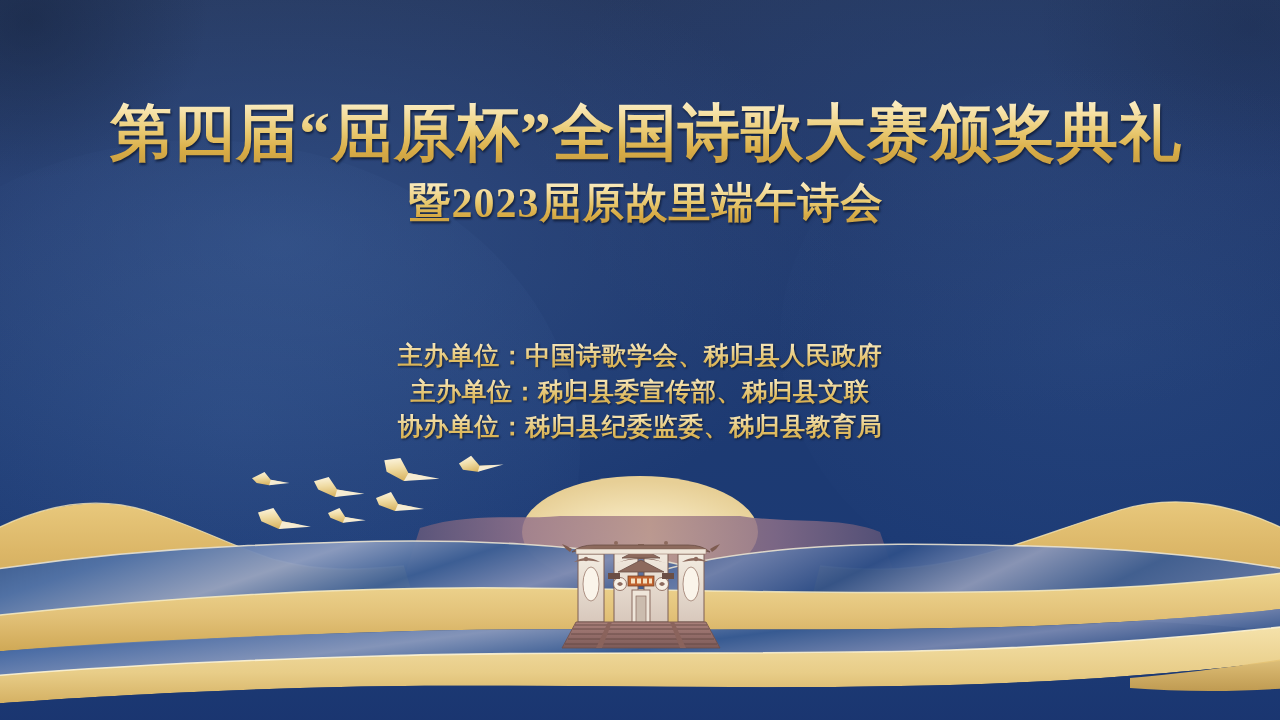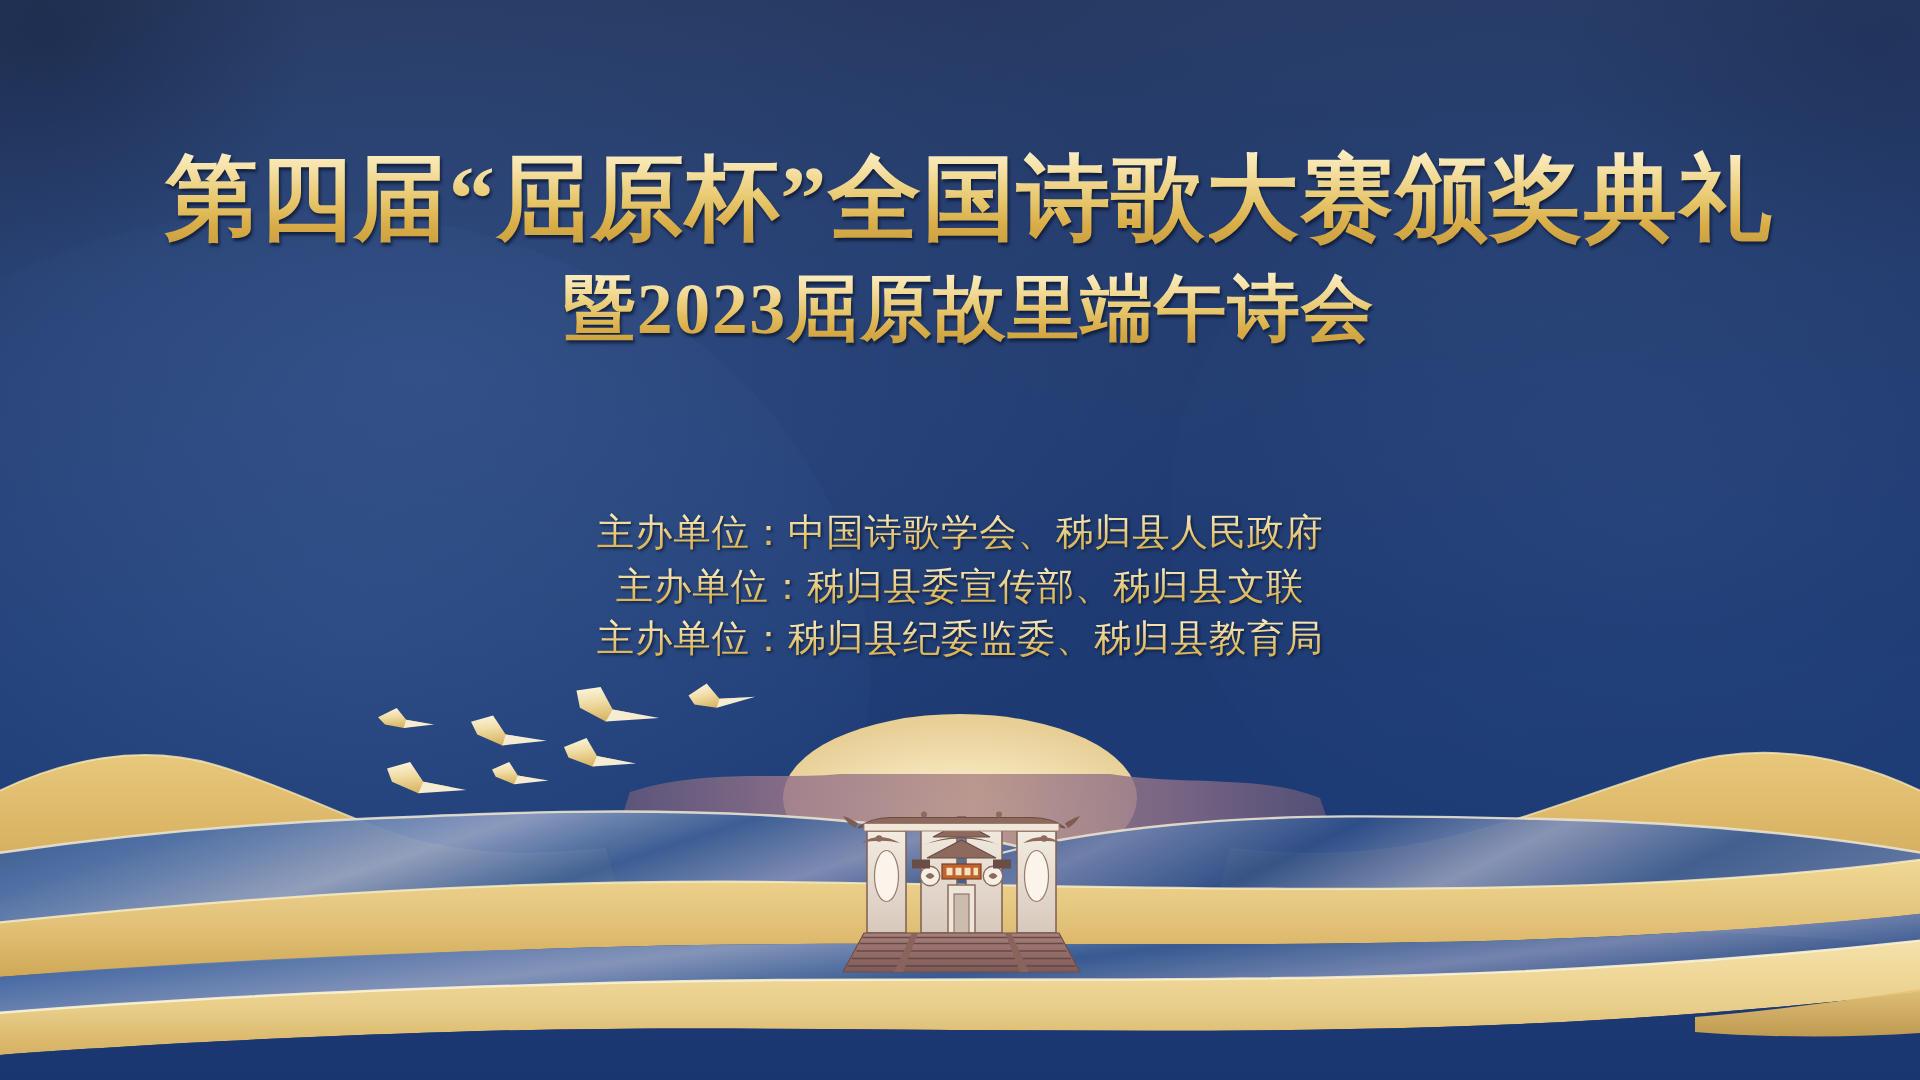--- a/index.html
+++ b/index.html
@@ -75,34 +75,34 @@
         #e2c579 100%);
     -webkit-background-clip: text;
     background-clip: text;
     color: transparent;
     -webkit-text-fill-color: transparent;
     filter: drop-shadow(1px 2px 1px rgba(10,20,44,.75));
     white-space: nowrap;
     margin-left: 12px;
   }
   .title-line.l1 { font-size: 62px; }
-  .title-line.l2 { font-size: 48px; margin-top: 6px; }
+  .title-line.l2 { font-size: 42px; margin-top: 6px; }
 
   
   .org-block {
     position: absolute;
     top: 338px;
     left: 0;
     width: 100%;
     text-align: center;
     z-index: 20;
   }
   .org-line {
     font-family: "Liberation Serif", "DejaVu Serif", serif;
-    font-weight: 400;
+    font-weight: 700;
     font-size: 25px;
     letter-spacing: .5px;
     line-height: 1.42;
     background: linear-gradient(180deg, #fbf0cd 0%, #f0dba2 30%, #e0bd63 62%, #cfa445 100%);
     -webkit-background-clip: text;
     background-clip: text;
     color: transparent;
     -webkit-text-fill-color: transparent;
     filter: drop-shadow(1px 1px 1px rgba(9,18,40,.8));
     white-space: nowrap;
@@ -365,16 +365,16 @@
   </svg>
 
   <div class="title-block">
     <div class="title-line l1">第四届“屈原杯”全国诗歌大赛颁奖典礼</div>
     <div class="title-line l2">暨2023屈原故里端午诗会</div>
   </div>
 
   <div class="org-block">
     <div class="org-line">主办单位：中国诗歌学会、秭归县人民政府</div>
     <div class="org-line">主办单位：秭归县委宣传部、秭归县文联</div>
-    <div class="org-line">主办单位：秭归县纪委监委、秭归县教育局</div>
+    <div class="org-line">协办单位：秭归县纪委监委、秭归县教育局</div>
   </div>
 
 </div>
 
 </body></html>

